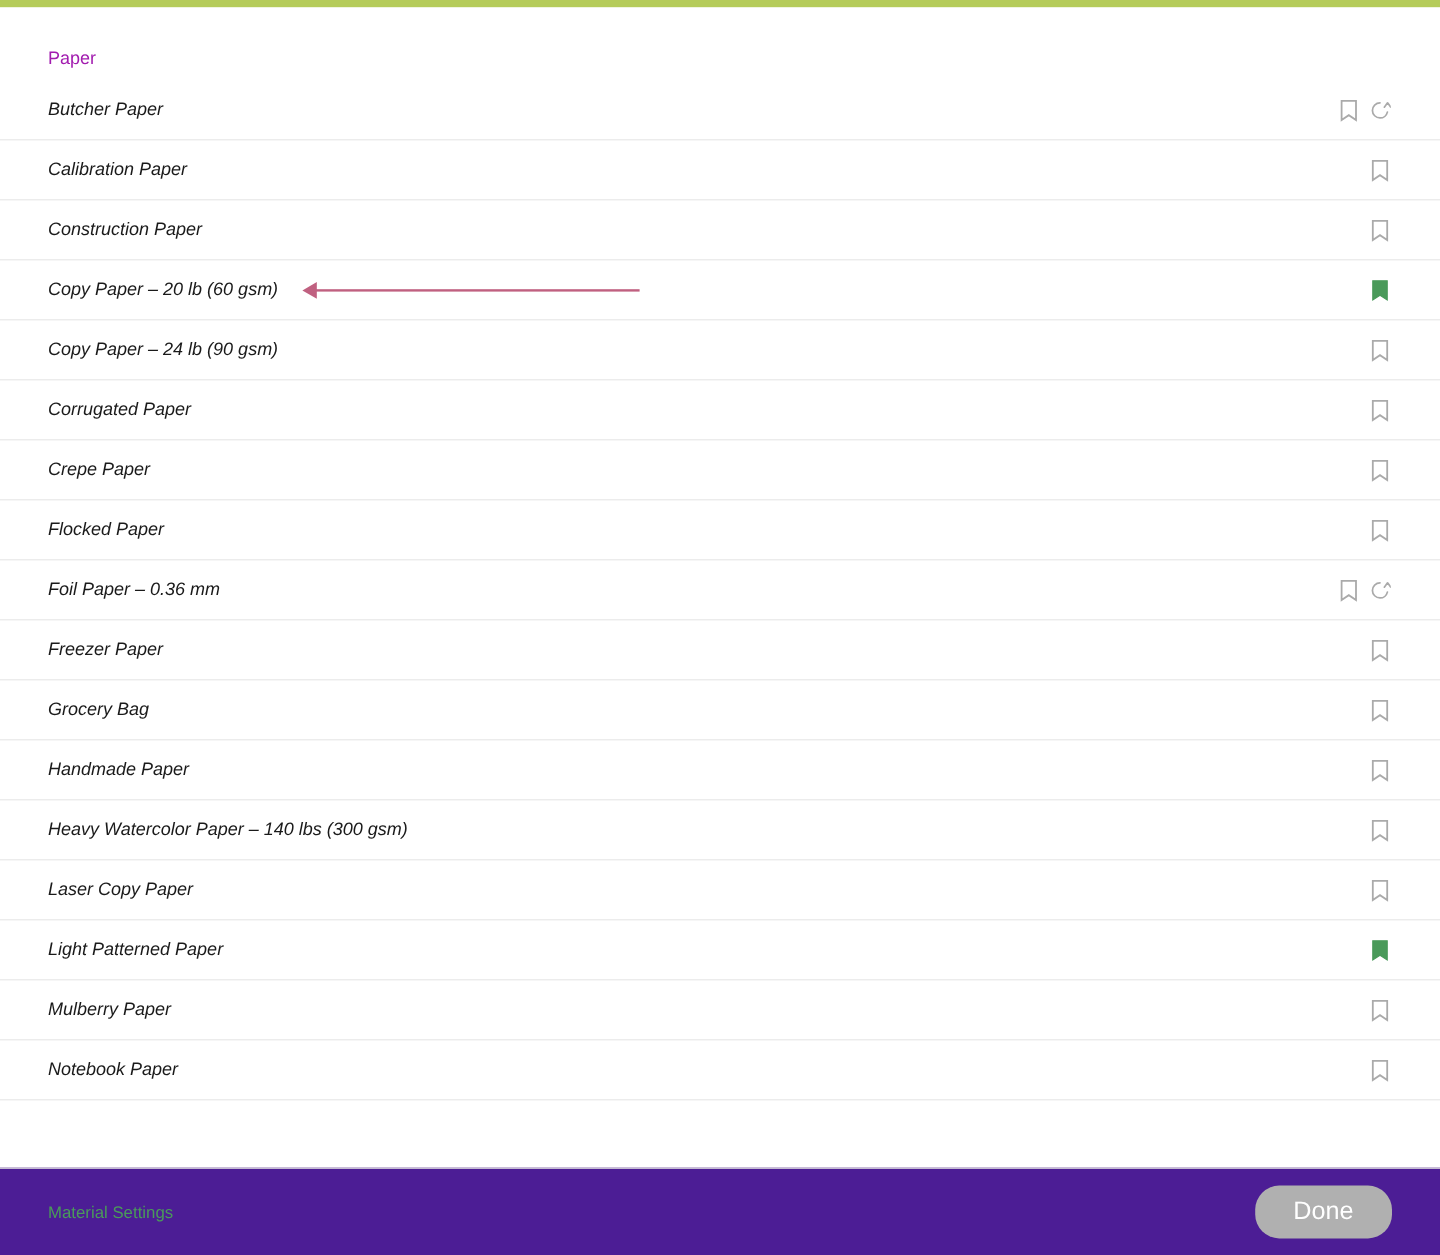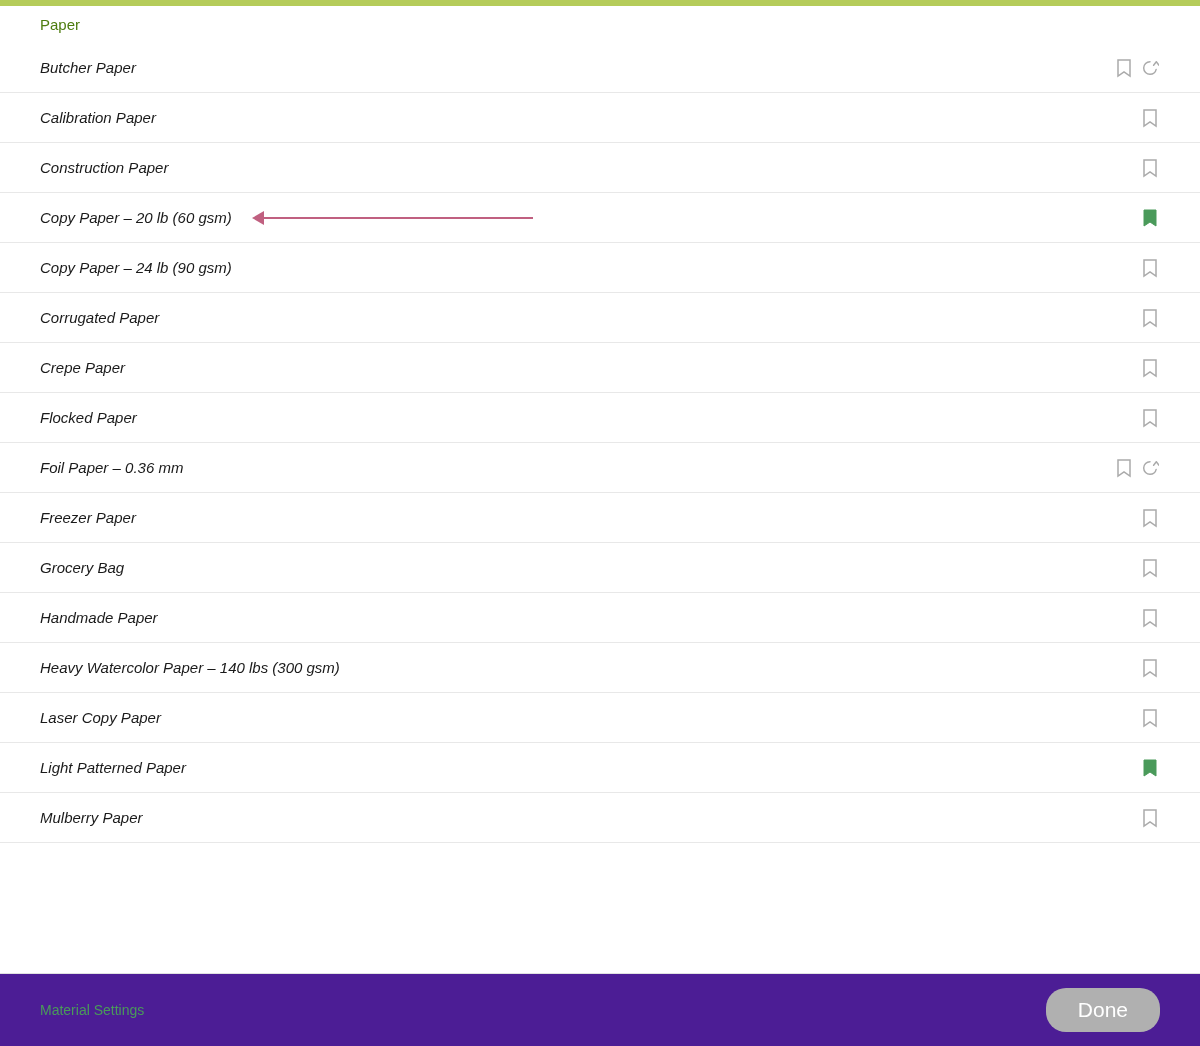--- a/index.html
+++ b/index.html
@@ -20,24 +20,24 @@
       width: 100%;
     }
 
     .main-container {
       flex: 1;
       display: flex;
       flex-direction: column;
     }
 
     .section-header {
-      padding: 10px 40px 10px 40px;
+      padding: 34px 40px 10px 40px;
       font-size: 15px;
       font-weight: 500;
-      color: #4d7c0f;
+      color: #a21caf;
     }
 
     .item-list {
       flex: 1;
       overflow-y: auto;
     }
 
     .list-item {
       display: flex;
       align-items: center;
@@ -369,19 +369,31 @@
           <span class="item-name">Mulberry Paper</span>
         </div>
         <div class="item-actions">
           <div class="bookmark-icon">
             <svg viewBox="0 0 16 20" xmlns="http://www.w3.org/2000/svg" class="bm-outline">
       <path d="M2 2 H14 V18 L8 14 L2 18 Z"></path>
     </svg>
           </div>
         </div>
       </div>
+      <div class="list-item">
+        <div style="display: flex; align-items: center; flex: 1 1 0%;">
+          <span class="item-name">Notebook Paper</span>
+        </div>
+        <div class="item-actions">
+          <div class="bookmark-icon">
+            <svg viewBox="0 0 16 20" xmlns="http://www.w3.org/2000/svg" class="bm-outline">
+      <path d="M2 2 H14 V18 L8 14 L2 18 Z"></path>
+    </svg>
+          </div>
+        </div>
+      </div>
     </div>
 </div>
 
 <div class="footer">
   <a class="material-settings-link">Material Settings</a>
   <button class="done-button">Done</button>
 </div>
 
 </body></html>

